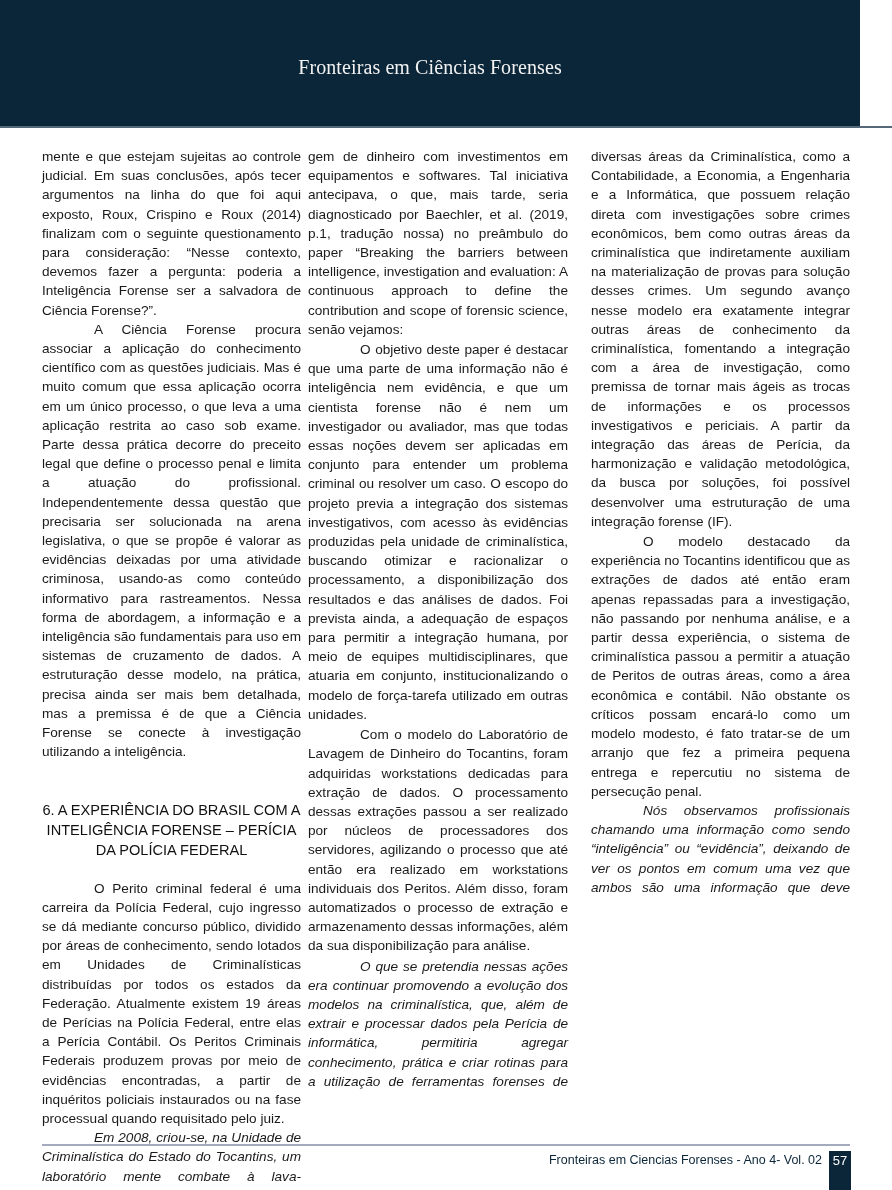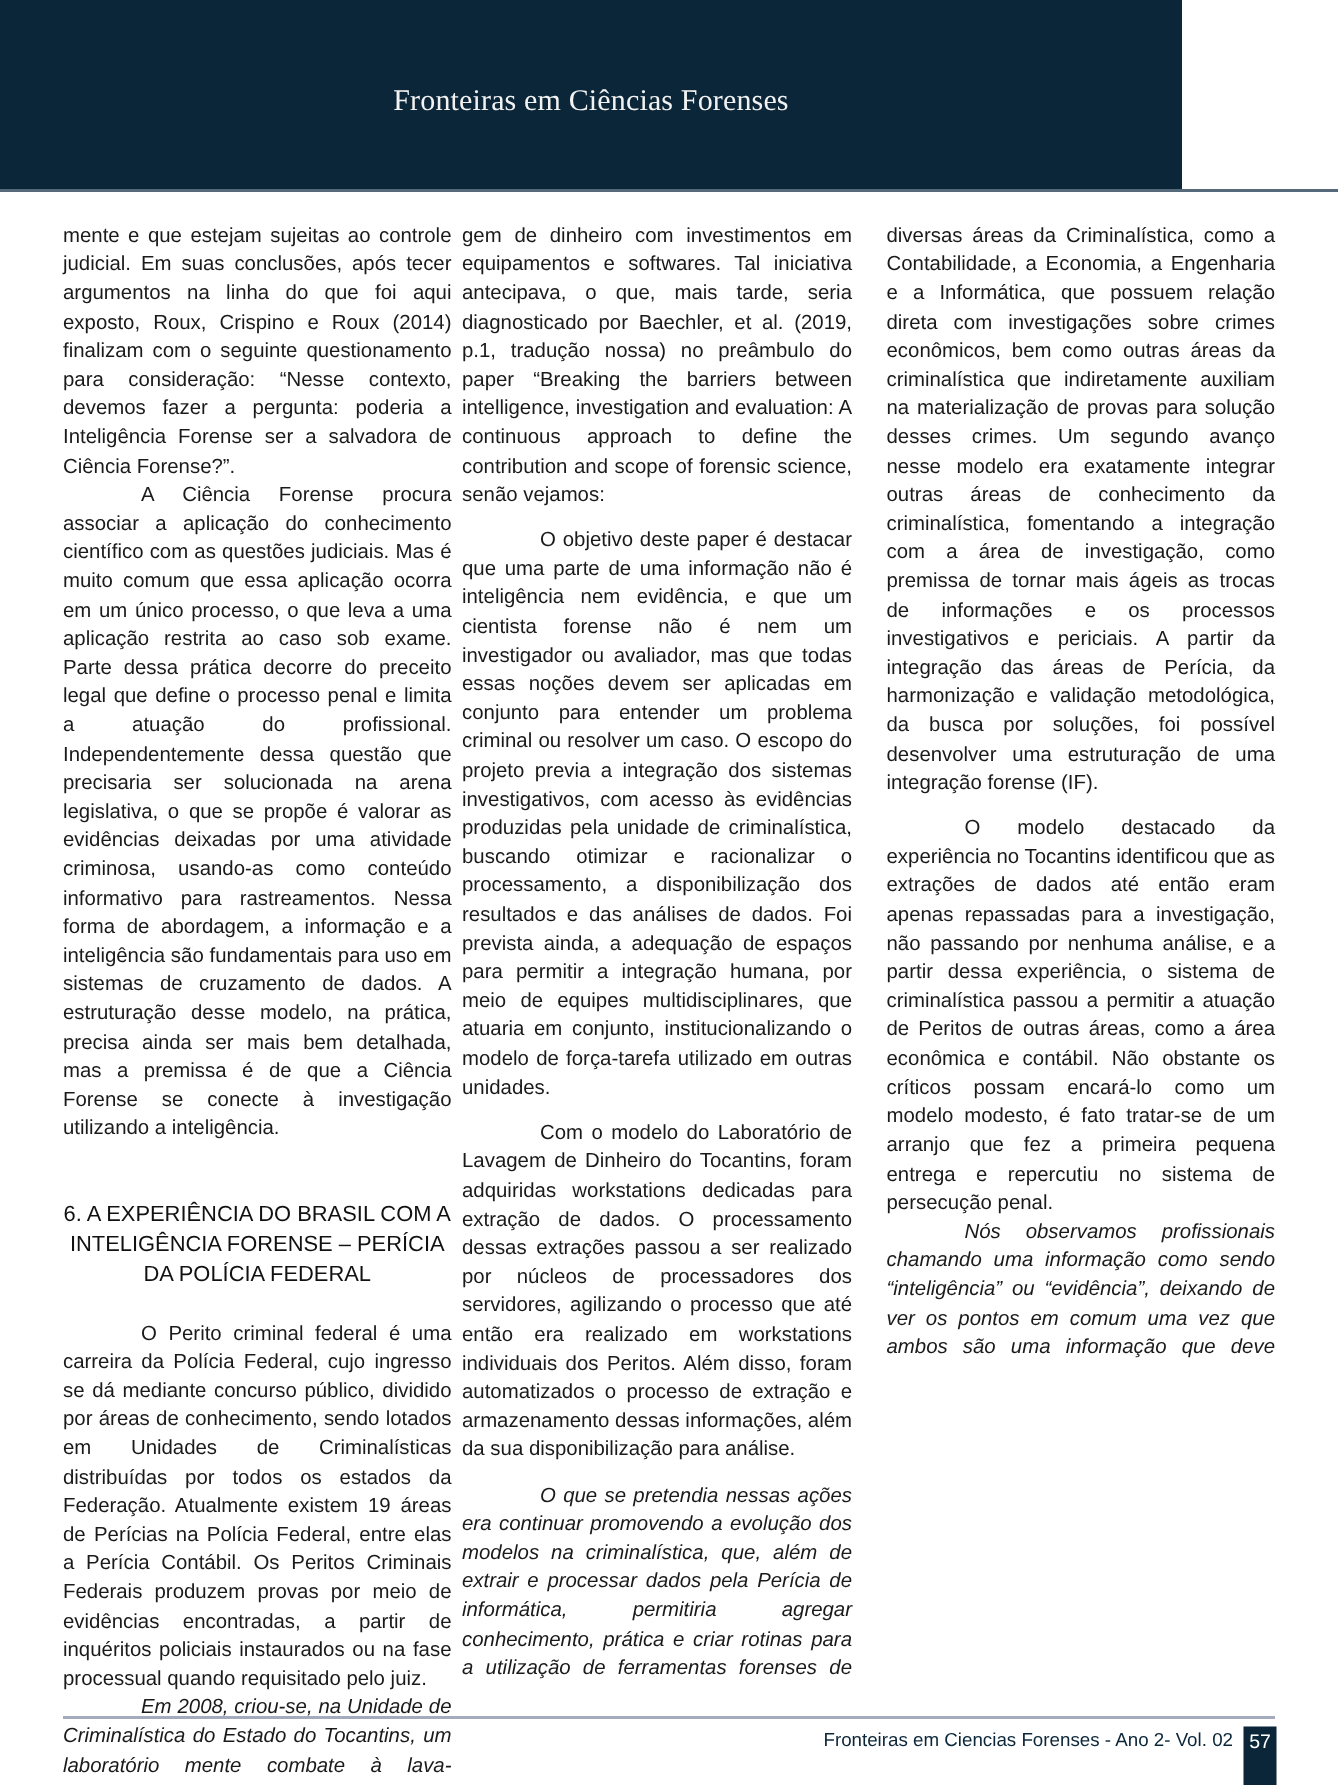--- a/index.html
+++ b/index.html
@@ -1,29 +1,29 @@
 <!DOCTYPE html>
 <html><head>
 <meta charset="utf-8">
 <style>
   html, body { margin: 0; padding: 0; background: #ffffff; }
   body { width: 892px; height: 1190px; position: relative; overflow: hidden;
          font-family: "Liberation Sans", "DejaVu Sans", sans-serif; color: #1a1a1a; }
-  .header { position: absolute; left: 0; top: 0; width: 788px; height: 126px; background: #0b2638; }
+  .header { position: absolute; left: 0; top: 0; width: 860px; height: 126px; background: #0b2638; }
   .header-rule { position: absolute; left: 0; top: 126px; width: 892px; height: 2px; background: #55697a; }
   .header-title { position: absolute; left: 0; right: 0; top: 56px; text-align: center;
                   font-family: "Liberation Serif", "DejaVu Serif", serif; font-size: 20px; color: #f2f2f2;
                   letter-spacing: 0.1px; }
   .col { position: absolute; top: 147px; font-size: 13.6px; line-height: 19.2px; text-align: justify; hyphens: none; }
   .col1 { left: 42px; width: 259px; }
   .col2 { left: 308px; width: 260px; }
   .col3 { left: 591px; width: 259px; }
   .col p { margin: 0; }
   .col p.indent { text-indent: 52px; }
-  .col p.gap { margin-top: 11px; }
+  .col p.gap { margin-top: 1px; }
   .col p.last { text-align-last: justify; font-style: italic; }
   .heading { font-weight: normal; text-align: center; font-size: 14.6px; line-height: 20px; margin: 38px 0 19px 0; color: #111; }
   .footer-rule { position: absolute; left: 42px; top: 1144px; width: 808px; height: 2px; background: #a4abbd; }
   .footer-text { position: absolute; right: 70px; top: 1153px; font-size: 12.5px; color: #0b2638; white-space: nowrap; }
   .page-num { position: absolute; left: 829px; top: 1151px; width: 22px; height: 39px; background: #0b2638;
               color: #ffffff; font-size: 13px; text-align: center; line-height: 20px; }
 </style>
 </head>
 <body>
 
@@ -47,14 +47,14 @@
   <p class="indent gap last">O que se pretendia nessas ações era continuar promovendo a evolução dos modelos na criminalística, que, além de extrair e processar dados pela Perícia de informática, permitiria agregar conhecimento, prática e criar rotinas para a utilização de ferramentas forenses de</p>
 </div>
 
 <div class="col col3">
   <p>diversas áreas da Criminalística, como a Contabilidade, a Economia, a Engenharia e a Informática, que possuem relação direta com investigações sobre crimes econômicos, bem como outras áreas da criminalística que indiretamente auxiliam na materialização de provas para solução desses crimes. Um segundo avanço nesse modelo era exatamente integrar outras áreas de conhecimento da criminalística, fomentando a integração com a área de investigação, como premissa de tornar mais ágeis as trocas de informações e os processos investigativos e periciais. A partir da integração das áreas de Perícia, da harmonização e validação metodológica, da busca por soluções, foi possível desenvolver uma estruturação de uma integração forense (IF).</p>
   <p class="indent gap">O modelo destacado da experiência no Tocantins identificou que as extrações de dados até então eram apenas repassadas para a investigação, não passando por nenhuma análise, e a partir dessa experiência, o sistema de criminalística passou a permitir a atuação de Peritos de outras áreas, como a área econômica e contábil. Não obstante os críticos possam encará-lo como um modelo modesto, é fato tratar-se de um arranjo que fez a primeira pequena entrega e repercutiu no sistema de persecução penal.</p>
   <p class="indent last">Nós observamos profissionais chamando uma informação como sendo “inteligência” ou “evidência”, deixando de ver os pontos em comum uma vez que ambos são uma informação que deve</p>
 </div>
 
 <div class="footer-rule"></div>
-<div class="footer-text">Fronteiras em Ciencias Forenses - Ano 2- Vol. 02</div>
+<div class="footer-text">Fronteiras em Ciencias Forenses - Ano 4- Vol. 02</div>
 <div class="page-num">57</div>
 
 </body></html>

